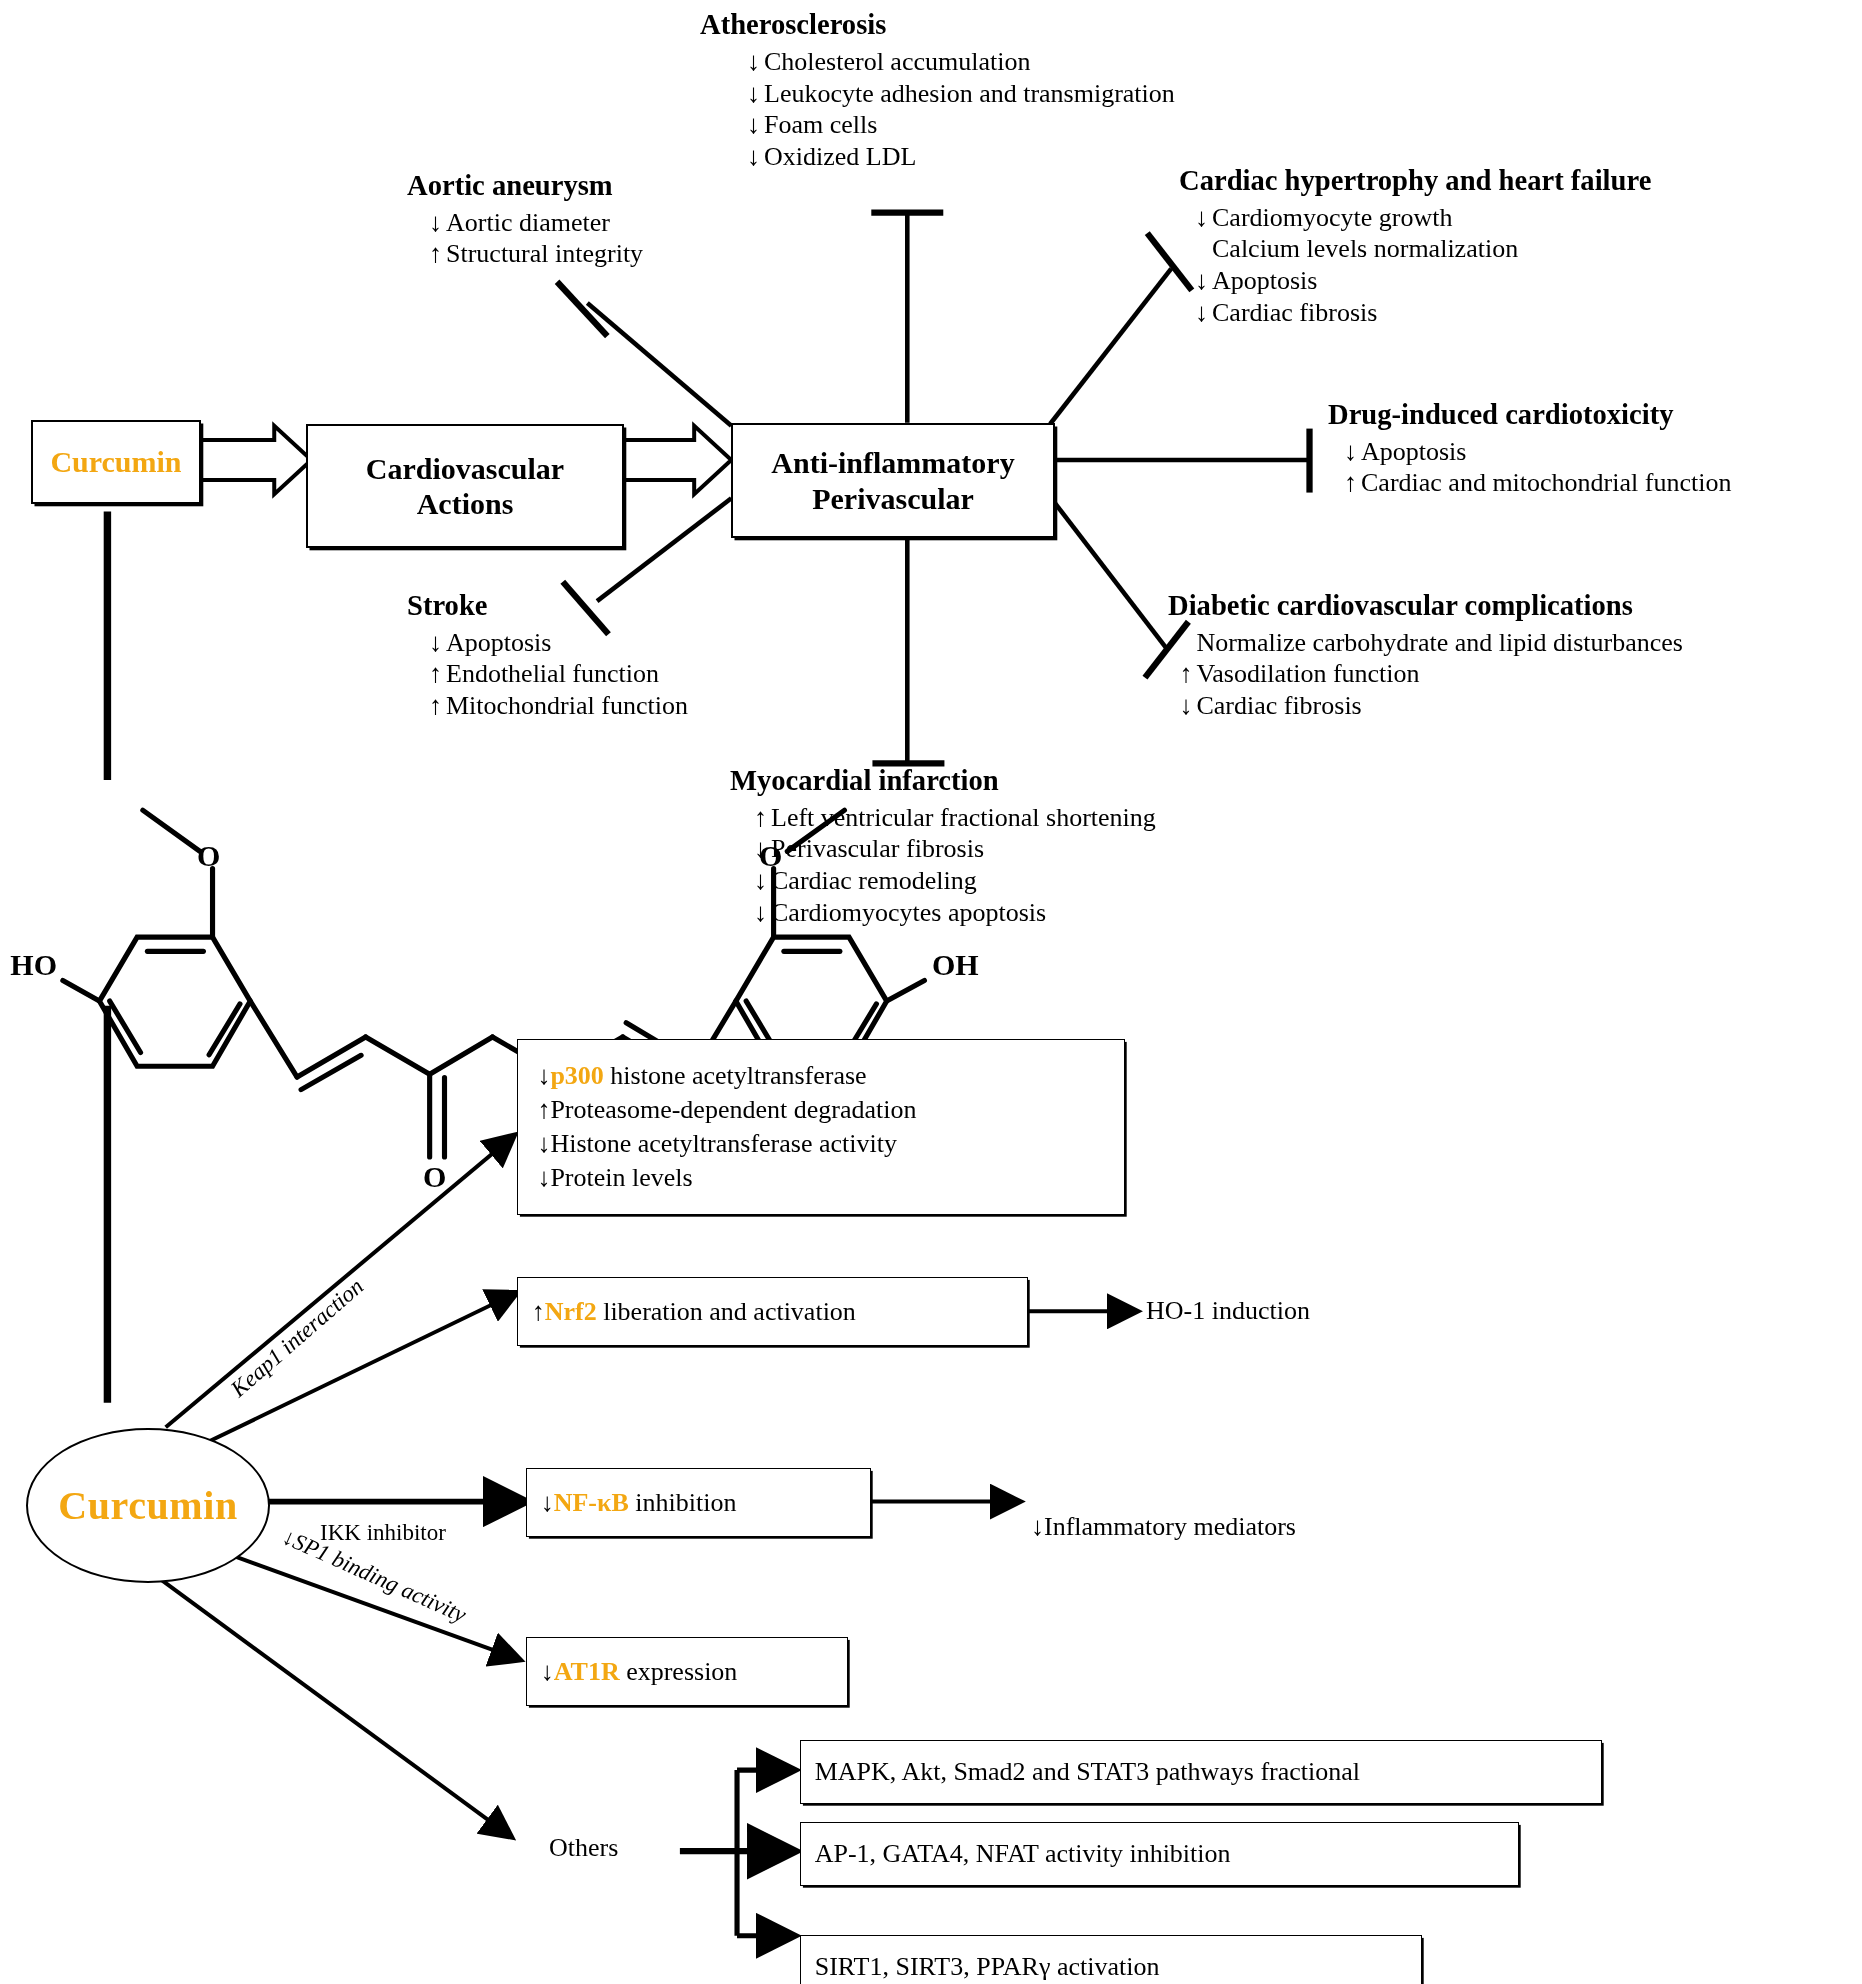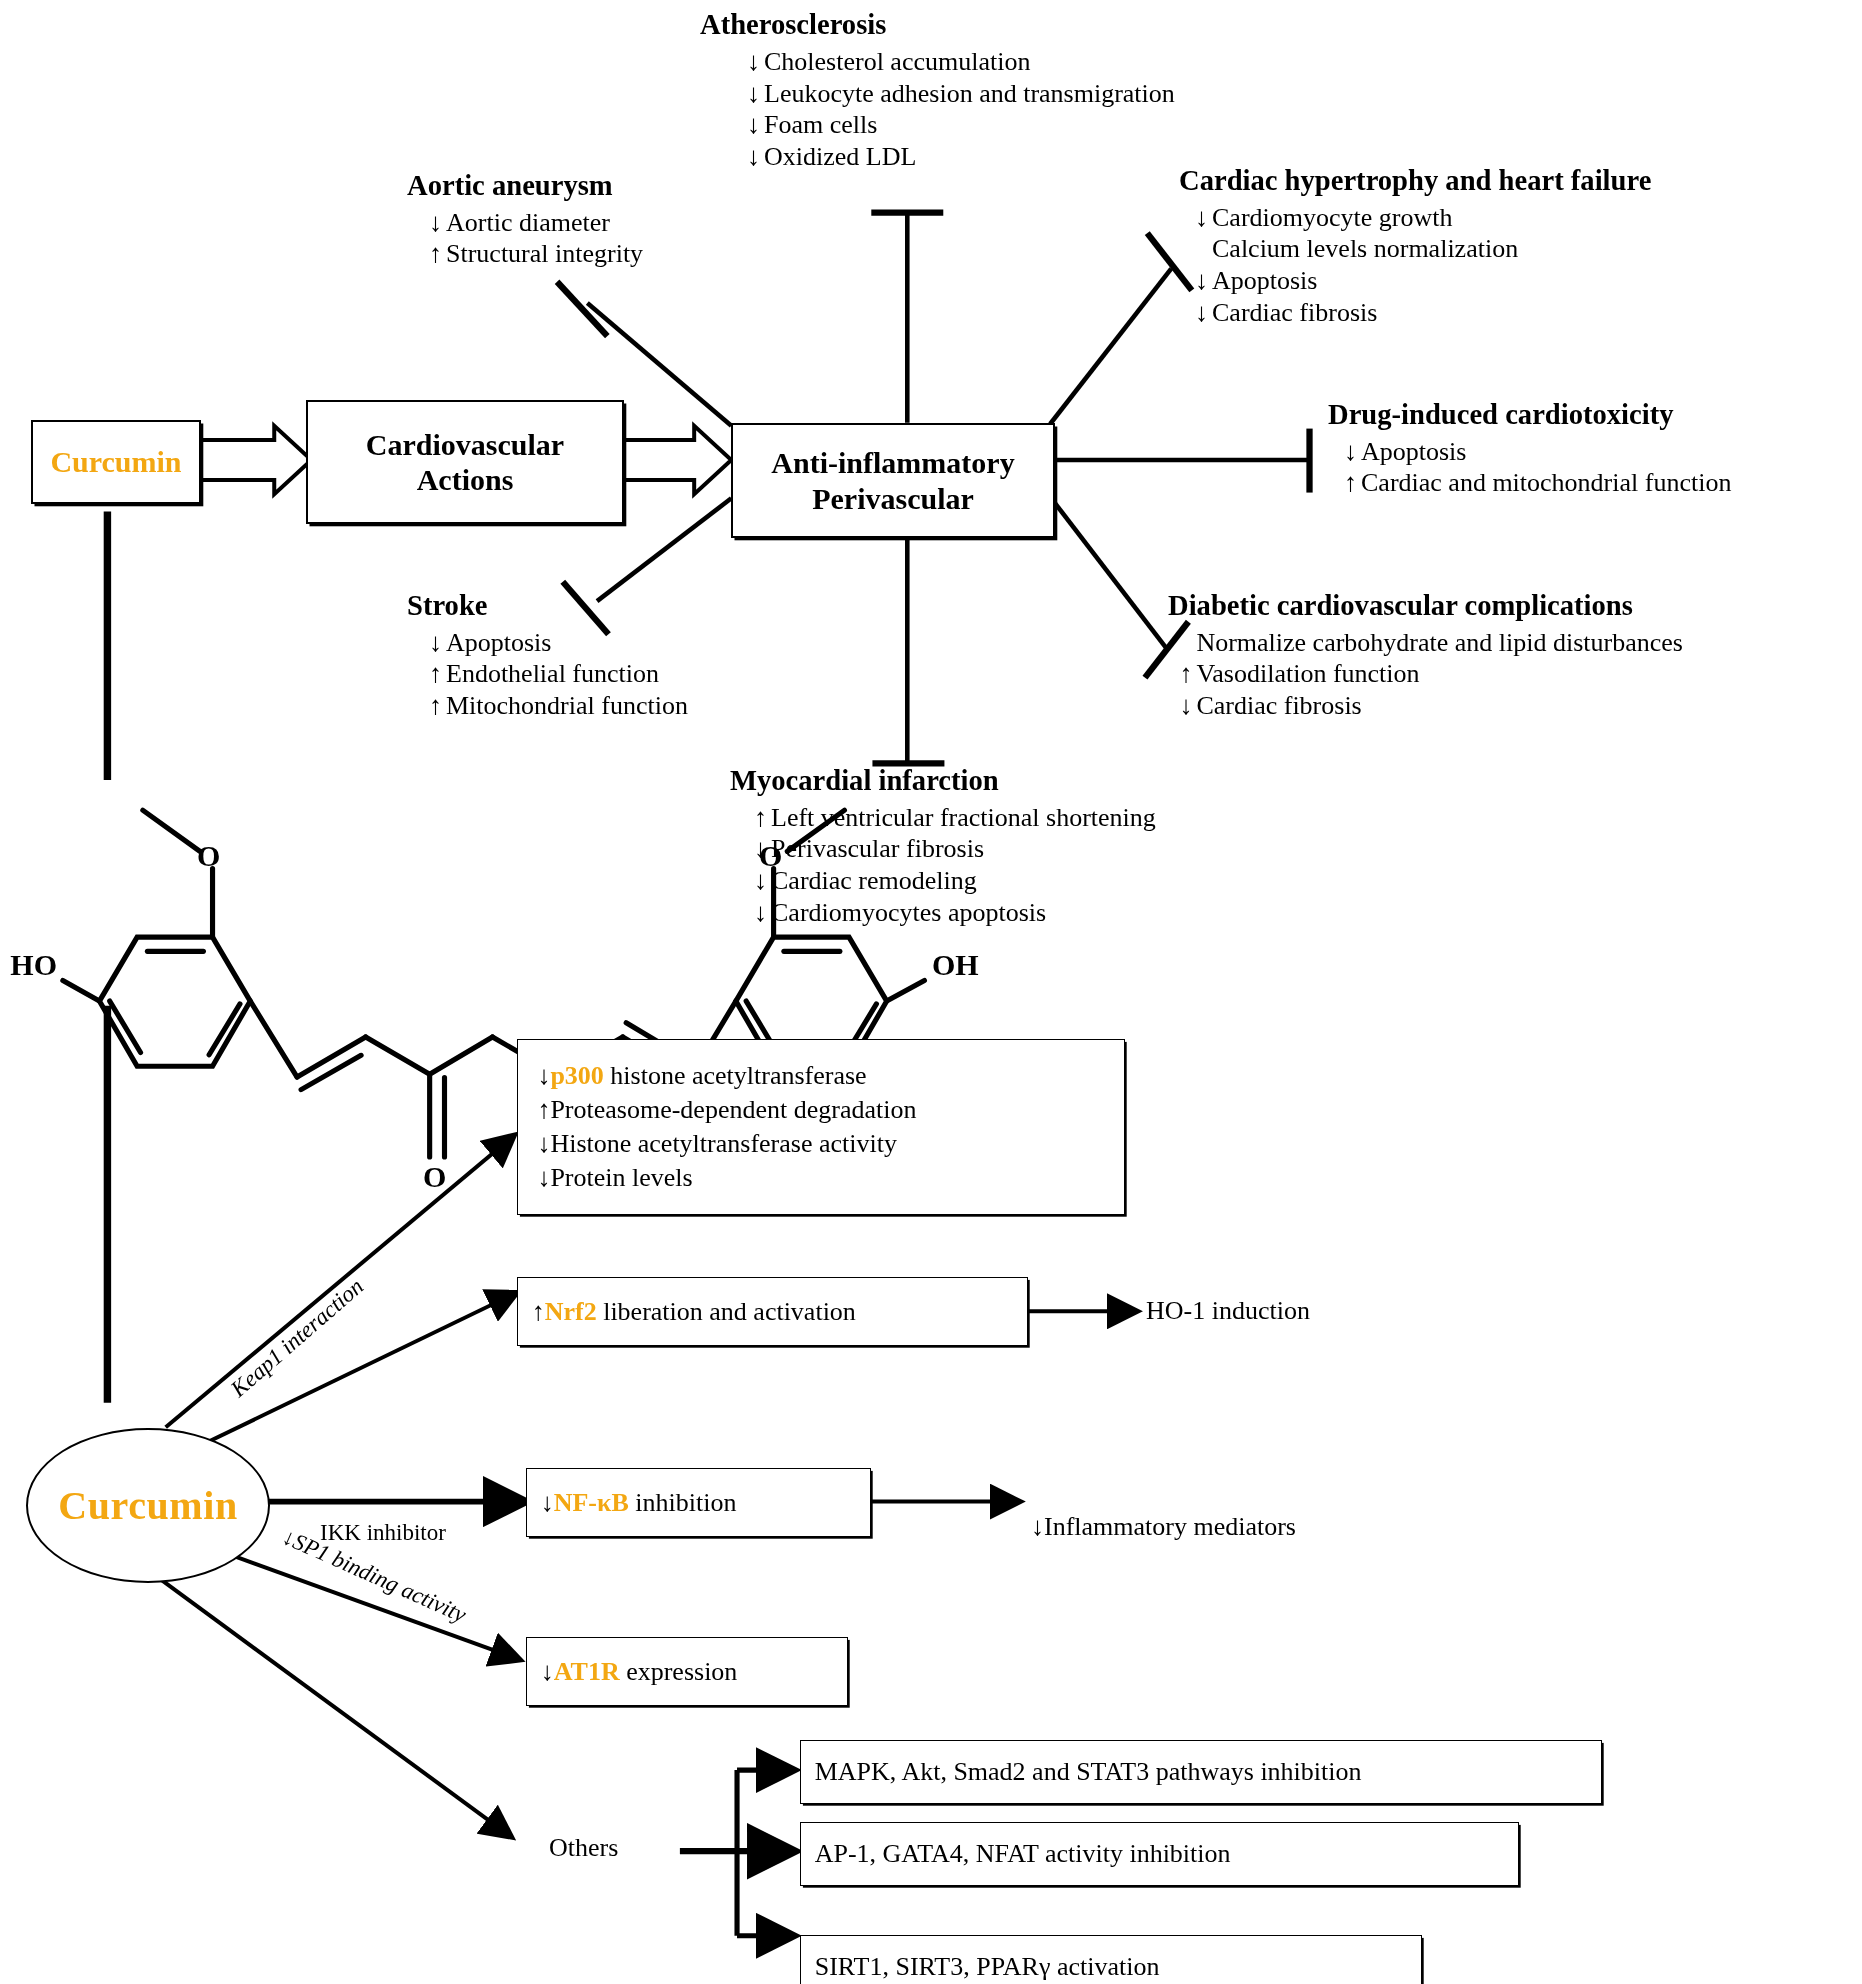--- a/index.html
+++ b/index.html
@@ -287,21 +287,21 @@
       <div class="itm">
         <span class="ar">↓</span><span>Cardiomyocytes apoptosis</span>
       </div>
     </div>
   </div>
 
   <div class="nbox" style="left:31px;top:420px;width:166px;height:80px;">
     <div class="t cur-orange">Curcumin</div>
   </div>
 
-  <div class="nbox" style="left:306px;top:400px;width:314px;height:120px;">
+  <div class="nbox" style="left:306px;top:424px;width:314px;height:120px;">
     <div class="t">
       <div>Cardiovascular</div>
       <div>Actions</div>
     </div>
   </div>
 
   <div class="nbox" style="left:731px;top:423px;width:320px;height:111px;">
     <div class="t">
       <div>Anti-inflammatory</div>
       <div>Perivascular</div>
@@ -343,21 +343,21 @@
 
   <div class="mbox" style="left:526px;top:1637px;width:320px;height:67px;">
     <div class="one">
       <span class="ar">↓</span><span class="orange">AT1R</span><span> expression</span>
     </div>
   </div>
 
   <div class="plain" style="left:549px;top:1833px;">Others</div>
 
   <div class="mbox" style="left:800px;top:1740px;width:800px;height:62px;">
-    <div class="one">MAPK, Akt, Smad2 and STAT3 pathways inhibition</div>
+    <div class="one">MAPK, Akt, Smad2 and STAT3 pathways fractional</div>
   </div>
   <div class="mbox" style="left:800px;top:1822px;width:717px;height:62px;">
     <div class="one">AP-1, GATA4, NFAT  activity  inhibition</div>
   </div>
   <div class="mbox" style="left:800px;top:1906px;width:620px;height:62px;margin-top:29px;">
     <div class="one">SIRT1, SIRT3, PPARγ activation</div>
   </div>
 
   <div class="ellipse" style="left:26px;top:1428px;width:240px;height:151px;">
     <div class="t">Curcumin</div>

